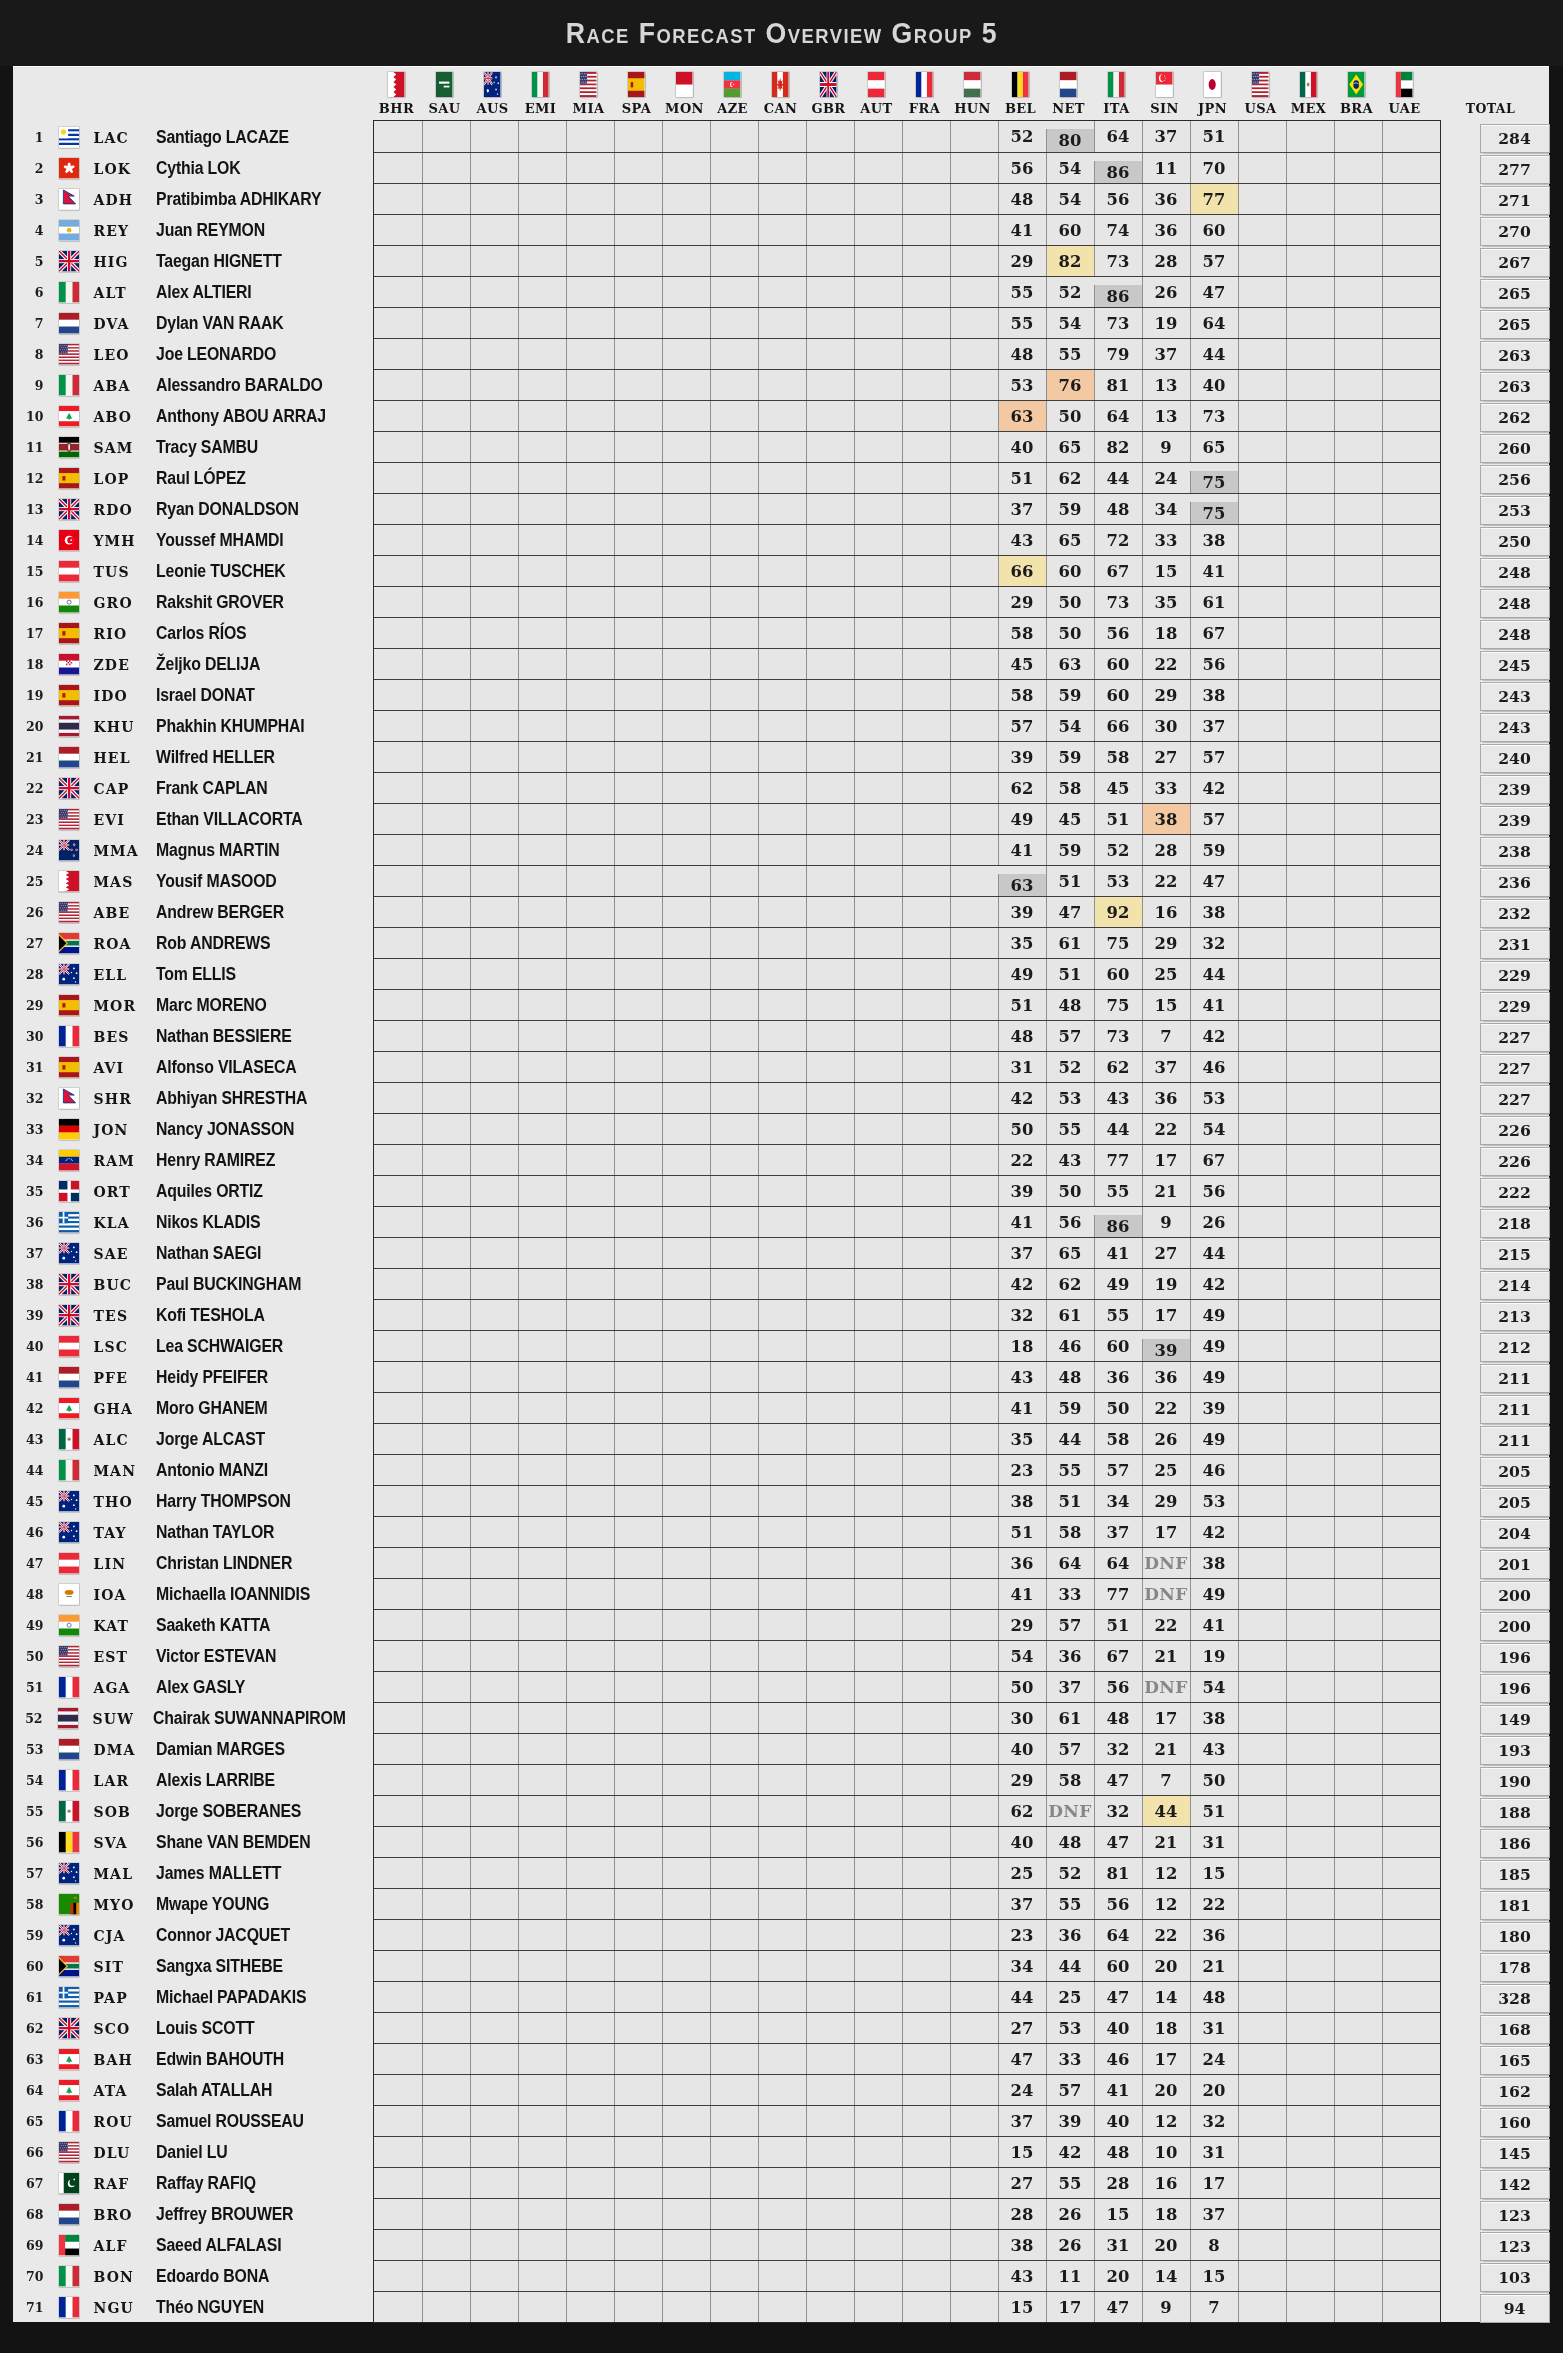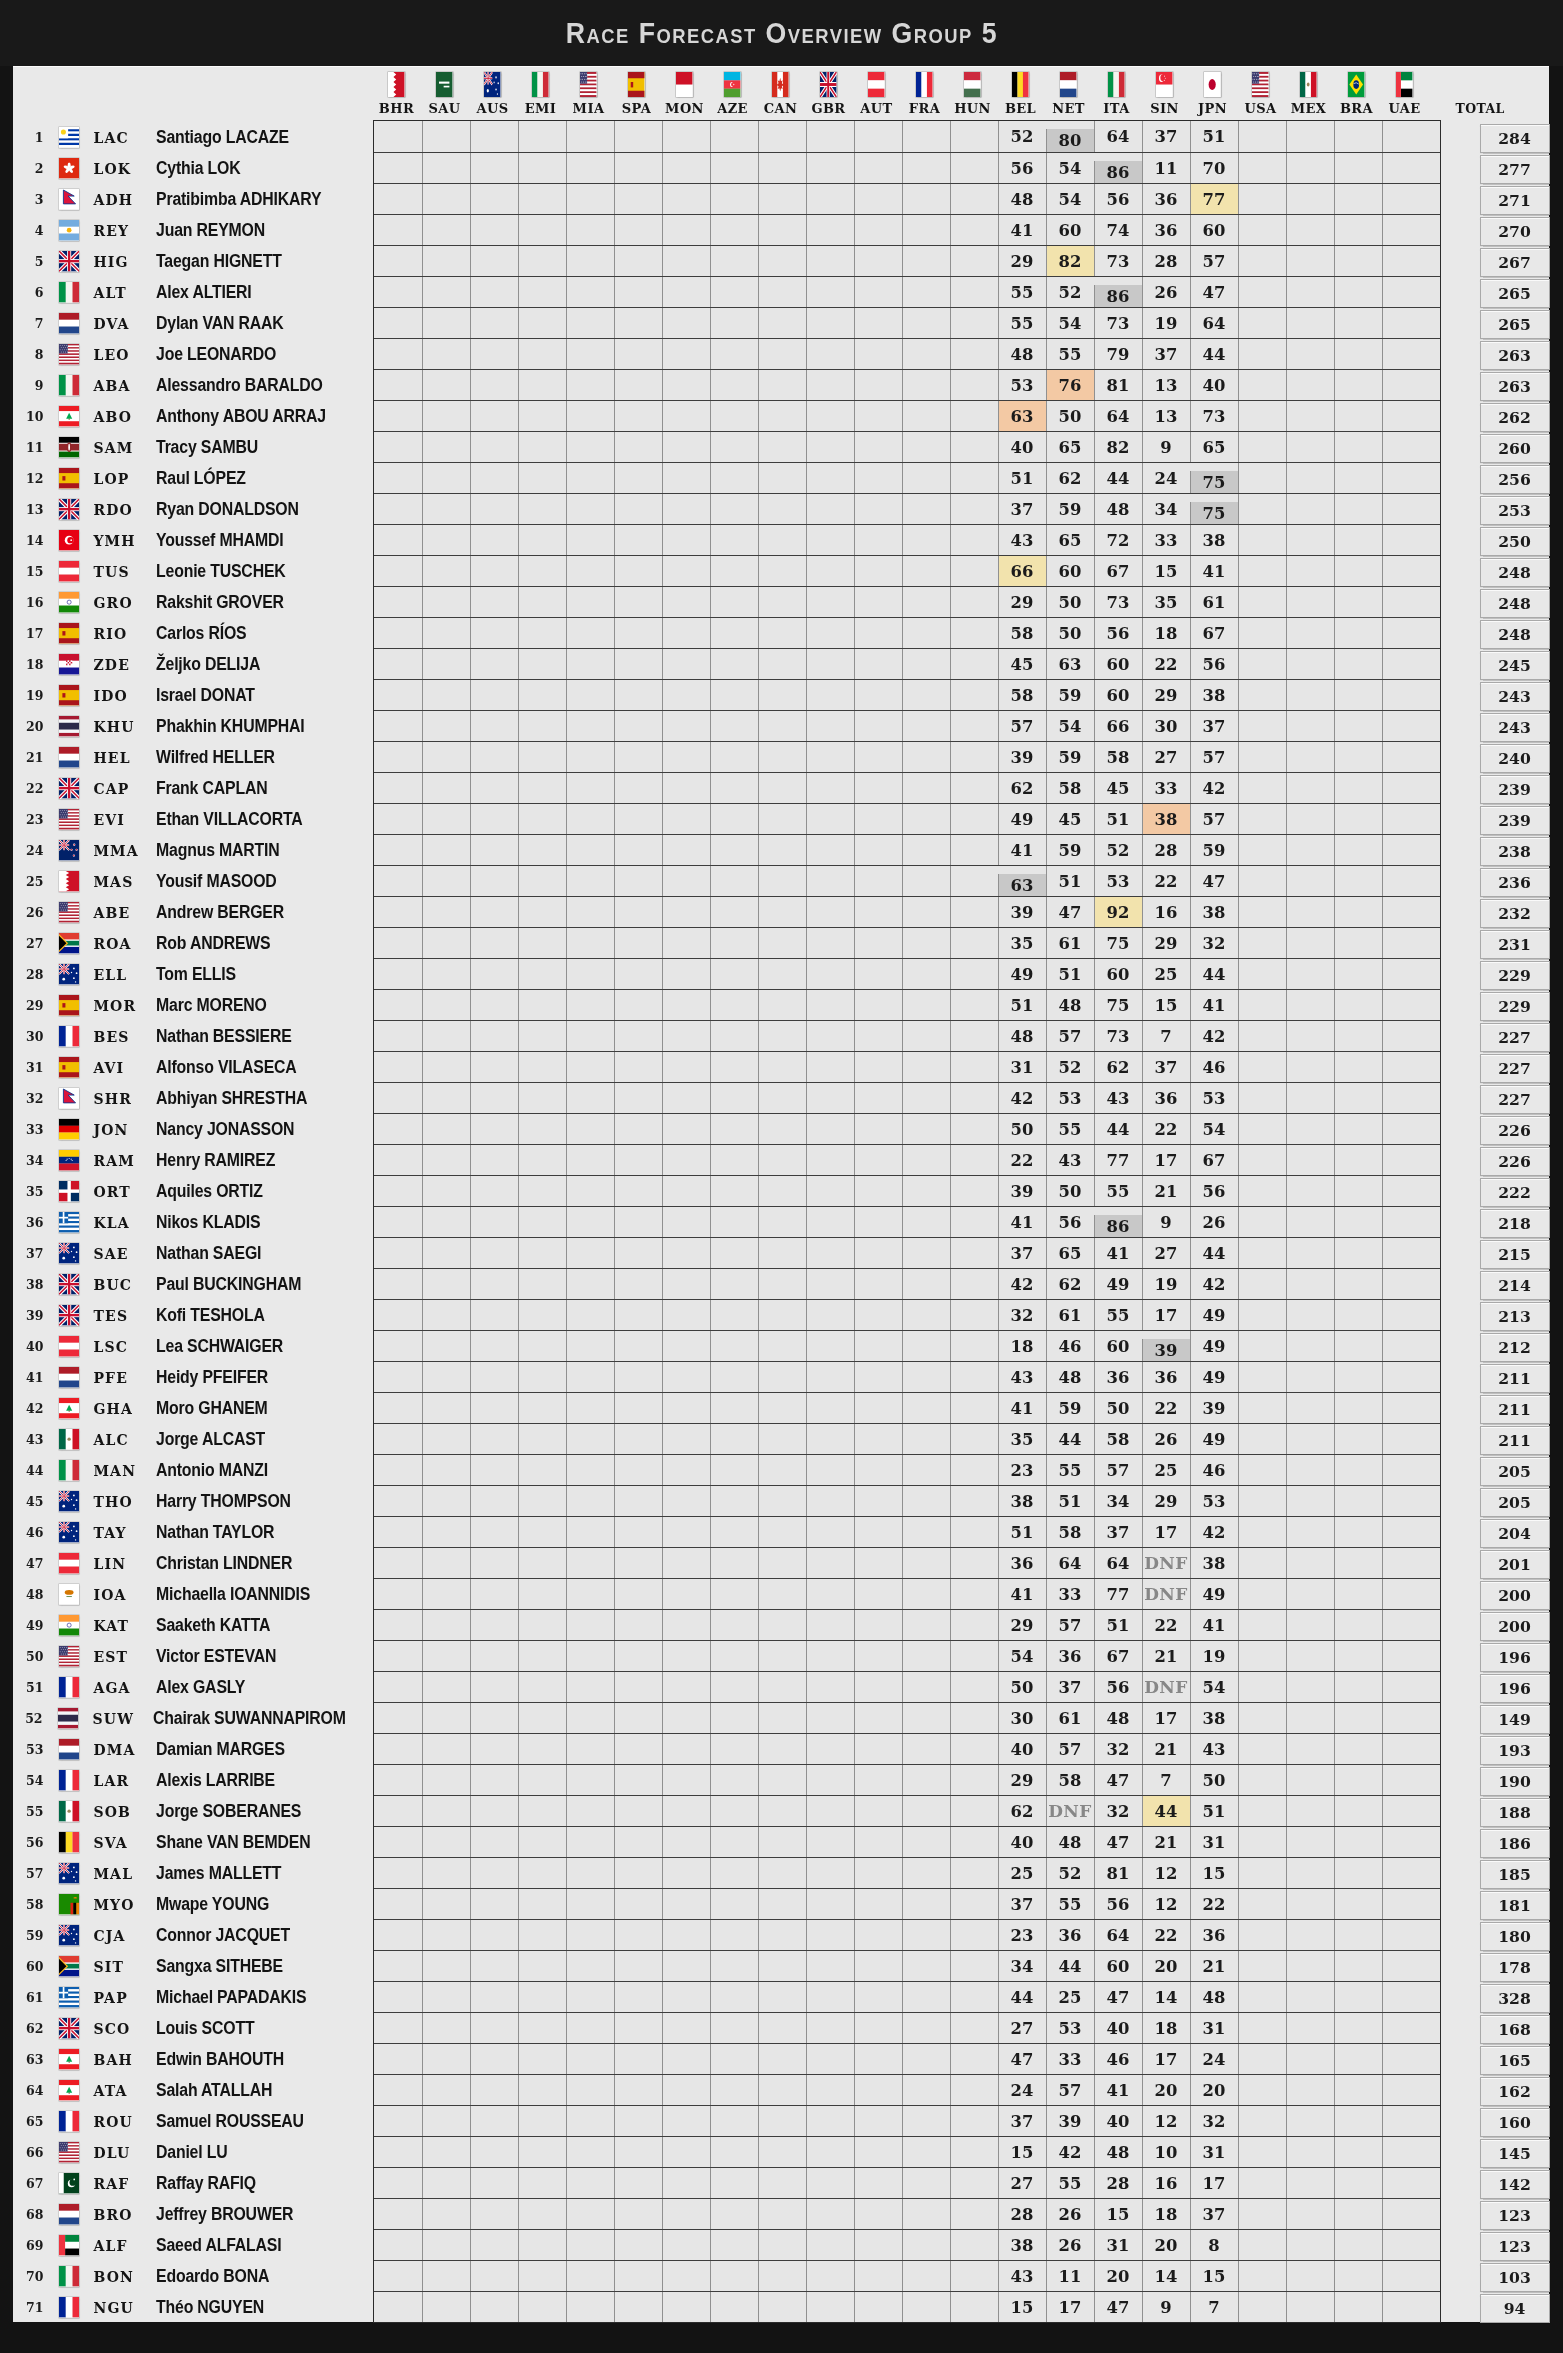--- a/index.html
+++ b/index.html
@@ -25,21 +25,21 @@
   .panel{
     position:absolute;left:12.5px;top:66px;width:1536px;height:2256px;
     background:#e9e9e9;border-top:1.6px solid #fbfbfb;box-sizing:border-box;
   }
   
   #colheads{position:absolute;left:360px;top:0;width:1066px;display:grid;grid-template-columns:repeat(22,var(--cw));}
   .colhead{position:relative;height:52px;text-align:center;}
   .hflag{display:block;margin:4.7px auto 0;width:16.4px;height:25px;box-shadow:0 0 0 0.5px rgba(0,0,0,.28), 0.8px 0.8px 1.6px rgba(0,0,0,.18);}
   .hflag svg{display:block;}
   .hcode{display:block;margin-top:3.9px;font-size:13px;font-weight:700;color:#141414;letter-spacing:0.4px;}
-  .total-head{position:absolute;left:1443px;top:34px;width:70px;font-size:12.5px;font-weight:700;color:#141414;letter-spacing:0.4px;}
+  .total-head{position:absolute;left:1443px;top:34px;width:70px;text-align:center;font-size:12.5px;font-weight:700;color:#141414;letter-spacing:0.4px;}
   
   #grid{position:absolute;left:360px;top:53px;width:1066px;border:1.6px solid #2b2b2b;background:#e6e6e6;}
   .grow{display:flex;height:var(--rh);border-top:1.6px solid #3d3d3d;box-sizing:border-box;}
   .grow:first-child{border-top:none;}
   .cell{
     flex:0 0 var(--cw);display:flex;align-items:center;justify-content:center;
     border-left:0.8px solid #909090;box-sizing:border-box;
     font-size:16.4px;font-weight:700;color:#1b1b1b;background:transparent;
   }
   .cell:first-child{border-left:none;}

